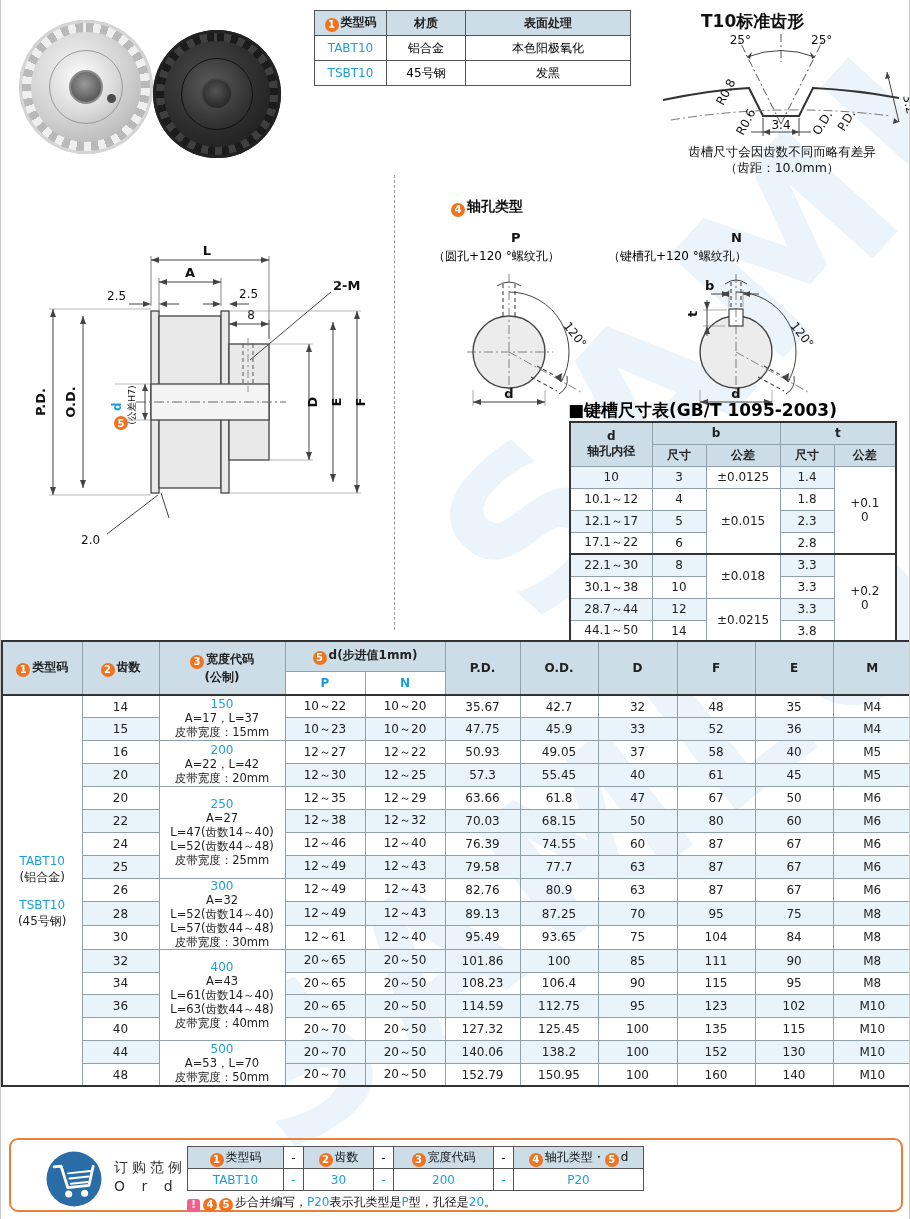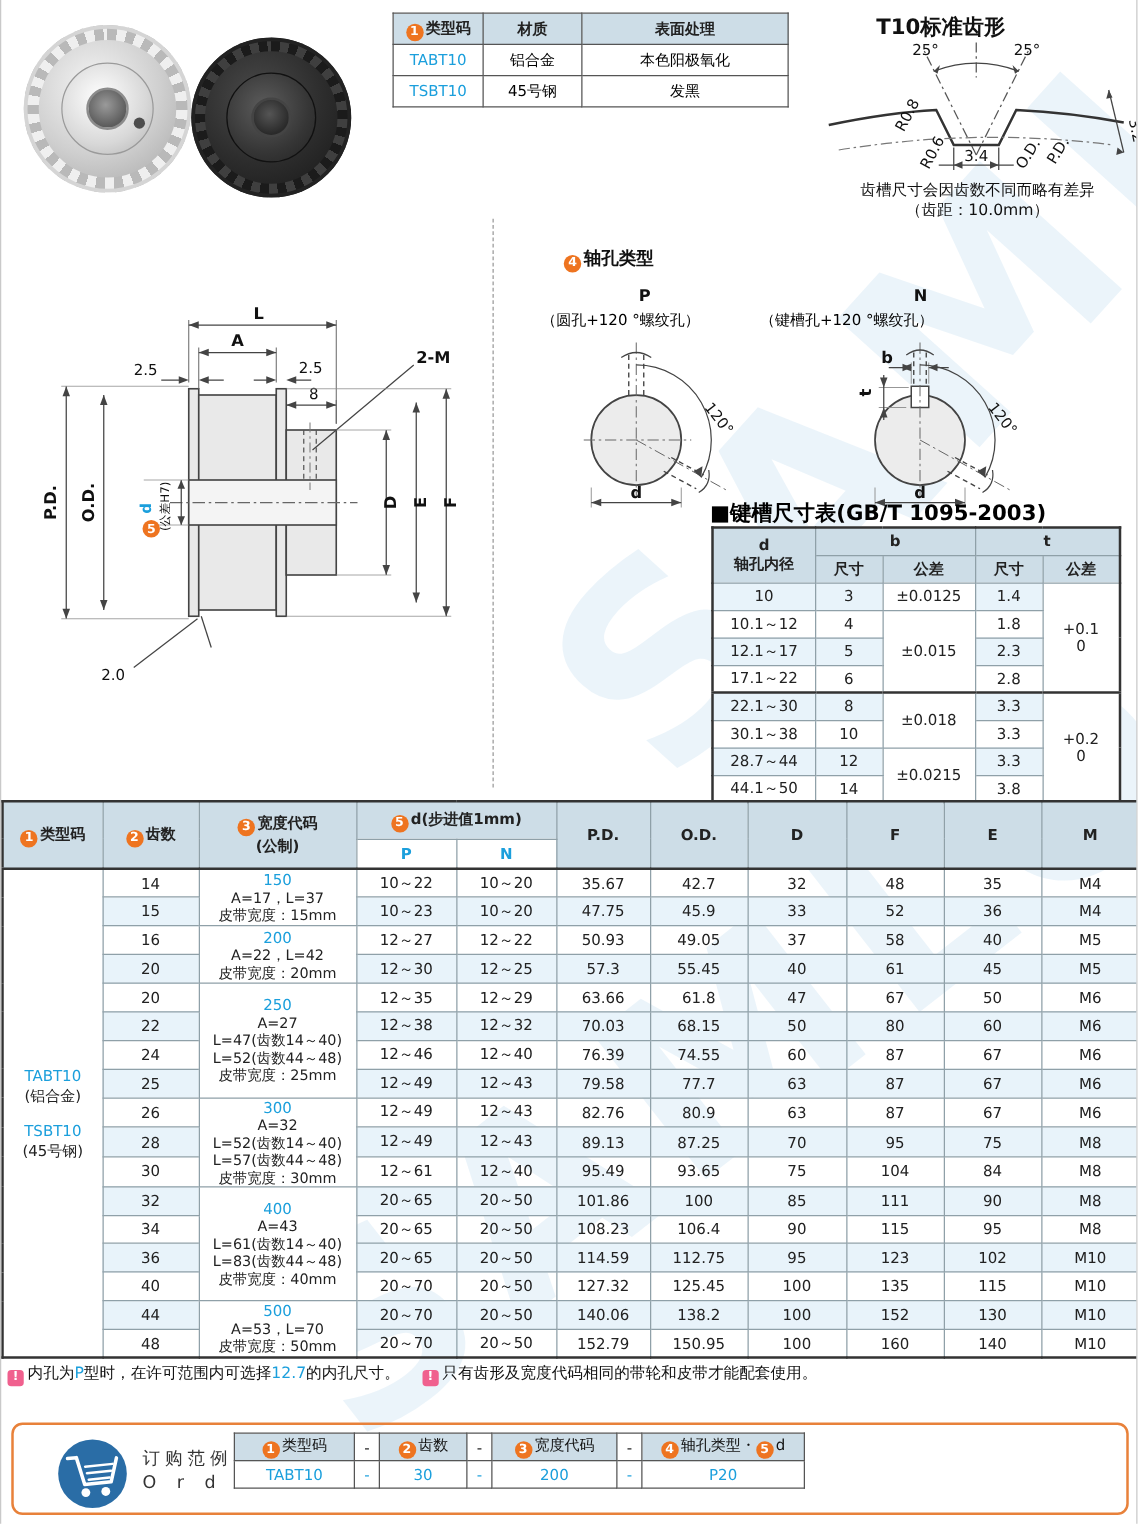--- a/index.html
+++ b/index.html
@@ -585,21 +585,21 @@
           <td>104</td>
           <td>84</td>
           <td>M8</td>
         </tr>
         <tr class="alt">
           <td class="blue">32</td>
           <td rowspan="4" class="widthcell">
             <div class="code">400</div>
             <div>A=43</div>
             <div>L=61(齿数14～40)</div>
-            <div>L=83(齿数44～48)</div>
+            <div>L=63(齿数44～48)</div>
             <div>皮带宽度：40mm</div>
           </td>
           <td class="blue">20～65</td>
           <td class="blue">20～50</td>
           <td>101.86</td>
           <td>100</td>
           <td>85</td>
           <td>111</td>
           <td>90</td>
           <td>M8</td>
@@ -660,24 +660,20 @@
           <td>152.79</td>
           <td>150.95</td>
           <td>100</td>
           <td>160</td>
           <td>140</td>
           <td>M10</td>
         </tr>
       </tbody>
   </table>
 
-  <div class="notes">
-    <span class="note-line" id="note-0"><span class="warn-icon">!</span><span>内孔为</span><span class="blue">P</span><span>型时，在许可范围内可选择</span><span class="blue">12.7</span><span>的内孔尺寸。</span></span>
-    <span class="note-line" id="note-1"><span class="warn-icon">!</span><span>只有齿形及宽度代码相同的带轮和皮带才能配套使用。</span></span>
-  </div>
 
   <div class="order-box"></div>
   <div class="cart-wrap">
     <svg width="62" height="62" viewBox="0 0 70 70">
       <circle cx="35" cy="35" r="31" fill="#2a6da6"></circle>
       <g transform="rotate(-6 35 35)" stroke="#fff" fill="none" stroke-width="3.2" stroke-linecap="round" stroke-linejoin="round">
         <path d="M14 19 h8 l5 25 h24 l7 -21"></path>
         <line x1="29" y1="28" x2="54" y2="28" stroke-width="2.2"></line>
         <line x1="30" y1="34" x2="52" y2="34" stroke-width="2.2"></line>
         <line x1="31" y1="40" x2="50" y2="40" stroke-width="2.2"></line>
@@ -716,14 +712,15 @@
           <td>TABT10</td>
           <td>-</td>
           <td>30</td>
           <td>-</td>
           <td>200</td>
           <td>-</td>
           <td>P20</td>
         </tr>
       </tbody>
   </table>
+  <div class="order-note" id="order-note"><span class="warn-icon">!</span><span class="badge">4</span><span class="badge">5</span><span>步合并编写，</span><span class="blue">P20</span><span>表示孔类型是</span><span class="blue">P</span><span>型，孔径是</span><span class="blue">20</span><span>。</span></div>
 
 </div>
 
 </body></html>

